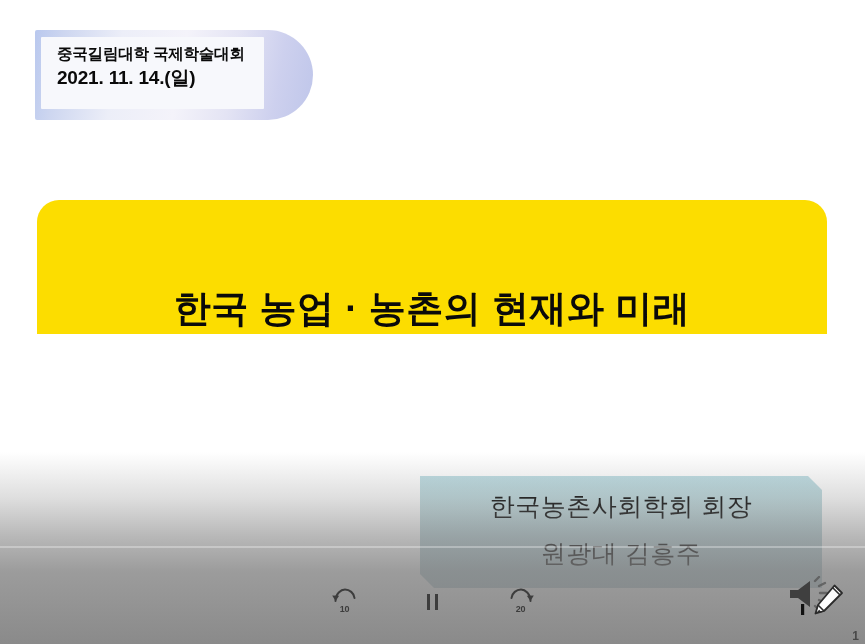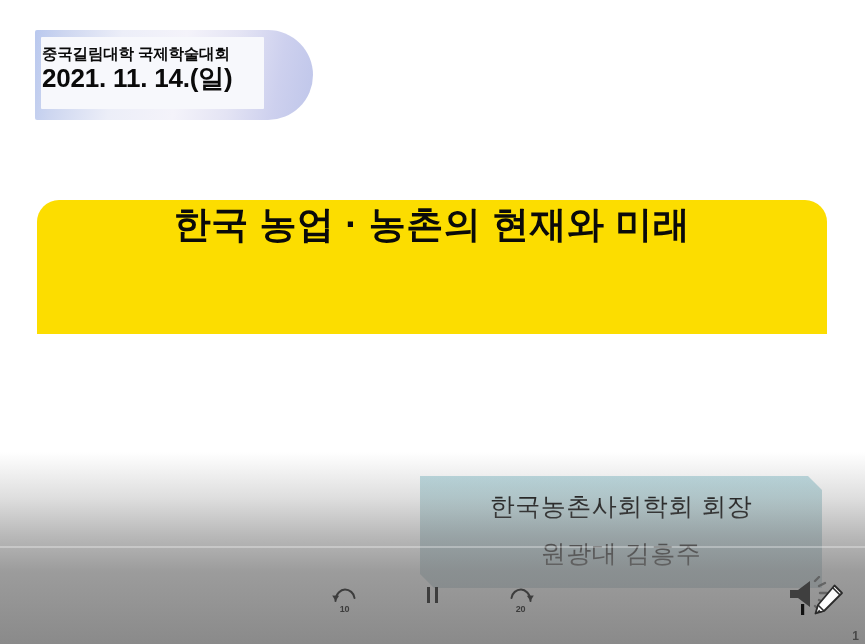--- a/index.html
+++ b/index.html
@@ -46,42 +46,42 @@
     overflow: hidden;
   }
   #conf-badge-inner {
     position: absolute;
     left: 6px;
     top: 7px;
     width: 223px;
     height: 72px;
     background: #f7f8fc;
     border-radius: 1px;
-    padding: 6px 8px 0 1px;
+    padding: 6px 8px 0 16px;
   }
   .badge-line {
     color: #0a0a0a;
     font-weight: bold;
     letter-spacing: -0.2px;
     white-space: nowrap;
   }
   #badge-title { font-size: 15.5px; line-height: 21px; }
-  #badge-date  { font-size: 26px; line-height: 26px; margin-top: 1px; }
+  #badge-date  { font-size: 19px; line-height: 26px; margin-top: 1px; }
 
   
   #title-band {
     position: absolute;
     left: 37px;
     top: 200px;
     width: 790px;
     height: 134px;
     background: #fcdd00;
     border-radius: 22px 22px 0 0;
     display: flex;
-    align-items: flex-start;
+    align-items: flex-end;
     justify-content: center;
   }
   #title-text {
     color: #0a0a0a;
     font-size: 37px;
     font-weight: bold;
     letter-spacing: 0.5px;
     white-space: nowrap;
   }
 
@@ -157,20 +157,21 @@
     height: 36px;
     display: flex;
     align-items: center;
     justify-content: center;
     gap: 54px;
   }
   .ctrl-btn {
     width: 34px;
     height: 30px;
     display: flex;
+    align-items: center;
     justify-content: center;
     cursor: pointer;
   }
   .ctrl-btn svg { display: block; }
   .seek-label {
     position: absolute;
     font-size: 9px;
     font-weight: bold;
     color: #3c3c3c;
     letter-spacing: -0.3px;

